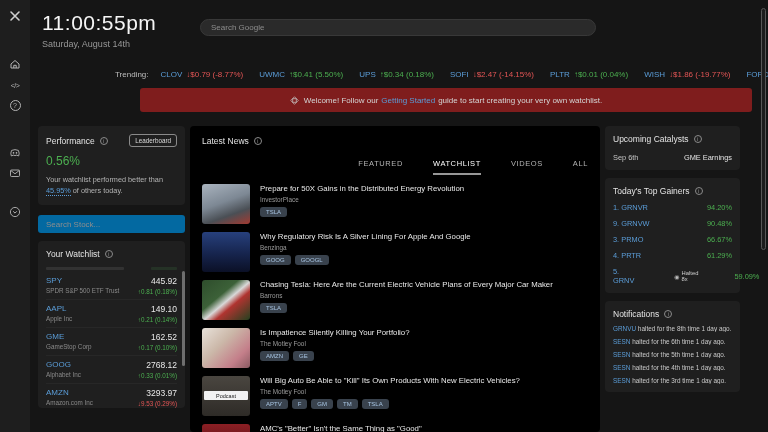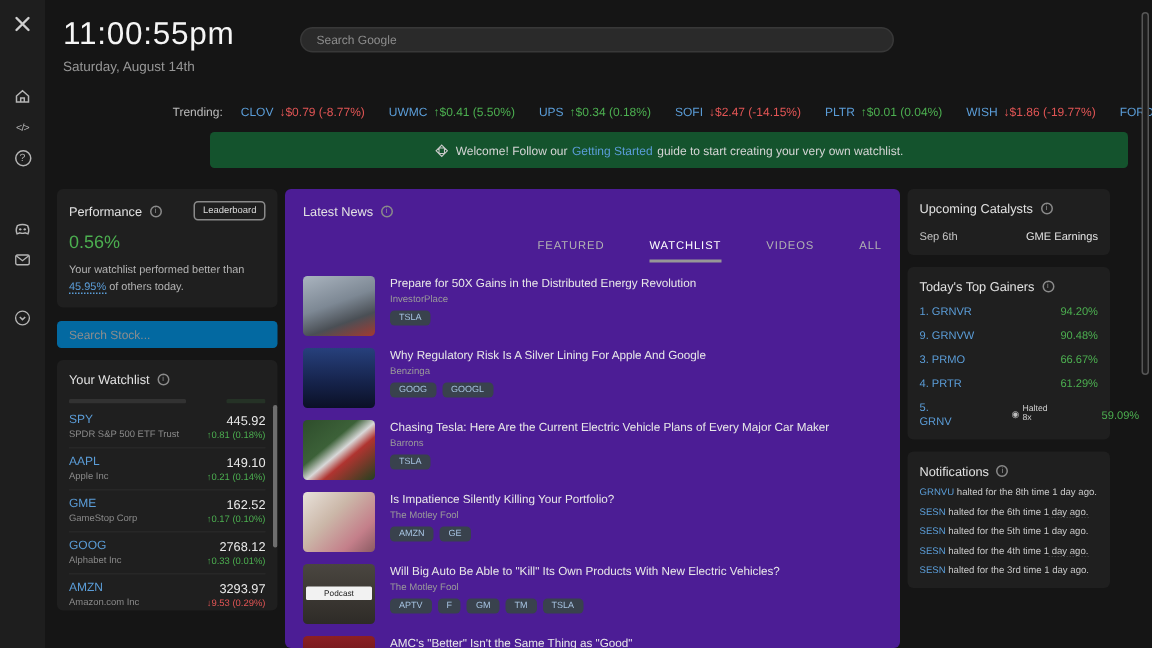--- a/index.html
+++ b/index.html
@@ -33,21 +33,21 @@
   }
   .gsearch input::placeholder { color:#8d8d8d; }
   
   .trending { position:absolute; left:115px; top:68px; width:653px; height:13px; display:flex; align-items:center; white-space:nowrap; overflow:hidden; font-size:8px; }
   .trend-label { color:#bdbdbd; margin-right:12px; }
   .t-item { margin-right:16px; }
   .t-sym { color:#5b9dd8; cursor:pointer; margin-right:4px; }
   .t-chg.up { color:#4caf50; }
   .t-chg.down { color:#e25555; }
   
-  .welcome { position:absolute; left:140px; top:88px; width:612px; height:24px; background:#14532d; border-radius:3px;
+  .welcome { position:absolute; left:140px; top:88px; width:612px; height:24px; background:#7f1d1d; border-radius:3px;
     display:flex; align-items:center; justify-content:center; font-size:8px; color:#d5d5d5; }
   .welcome svg { margin-right:5px; }
   .welcome .link { color:#5b9dd8; cursor:pointer; margin:0 3px; }
   
   .panel { background:#1f1f1f; border-radius:4px; padding:8px; }
   .panel-title { font-size:8.5px; color:#e3e3e3; display:flex; align-items:center; }
   .info { width:8px; height:8px; border:1px solid #8a8a8a; border-radius:50%; font-size:5px; color:#9a9a9a;
     display:inline-flex; align-items:center; justify-content:center; margin-left:5px; flex:0 0 auto; cursor:pointer; }
   
   .left-col { position:absolute; left:38px; top:126px; width:147px; }
@@ -65,21 +65,21 @@
   .w-row { display:flex; justify-content:space-between; padding:4px 0 4px; border-bottom:1px solid rgba(255,255,255,0.04); cursor:pointer; }
   .w-sym { color:#5b9dd8; font-size:8px; }
   .w-name { color:#8a8a8a; font-size:6.3px; margin-top:2px; }
   .w-right { text-align:right; }
   .w-price { color:#e8e8e8; font-size:8.5px; }
   .w-chg { font-size:6.3px; margin-top:2px; }
   .w-chg.up { color:#4caf50; }
   .w-chg.down { color:#e25555; }
   .wl-scroll { position:absolute; right:0px; top:30px; width:3px; height:95px; background:#6e6e6e; border-radius:2px; cursor:pointer; }
   
-  .news-panel { position:absolute; left:190px; top:126px; width:410px; height:306px; background:#4c1d95; border-radius:4px; padding:10px 12px; overflow:hidden; }
+  .news-panel { position:absolute; left:190px; top:126px; width:410px; height:306px; background:#000000; border-radius:4px; padding:10px 12px; overflow:hidden; }
   .tabs { display:flex; margin-top:13px; padding-left:16px; gap:30px;justify-content:flex-end; }
   .tab { font-size:7.5px; letter-spacing:0.6px; color:#b3b3b3; padding-bottom:5px; cursor:pointer; }
   .tab.active { color:#ffffff; border-bottom:2px solid #979797; }
   .news-list { margin-top:9px; }
   .n-item { display:flex; gap:10px; margin-bottom:8px; cursor:pointer; }
   .n-thumb { width:48px; height:40px; border-radius:3px; flex:0 0 auto; position:relative; overflow:hidden; }
   .thumb-tesla-store { background:linear-gradient(160deg,#aab4bf 0%,#7d8894 45%,#4a4f55 72%,#a33a31 100%); }
   .thumb-supercharger { background:linear-gradient(140deg,#2e4d2c 0%,#3c6138 38%,#d8d8d8 52%,#b03430 64%,#23411f 100%); }
   .thumb-tunnel { background:linear-gradient(180deg,#27407c 0%,#16244d 55%,#0b1026 100%); }
   .thumb-office { background:linear-gradient(135deg,#e8e2da 0%,#cbb7a8 40%,#c47f8a 75%,#8a5a62 100%); }

